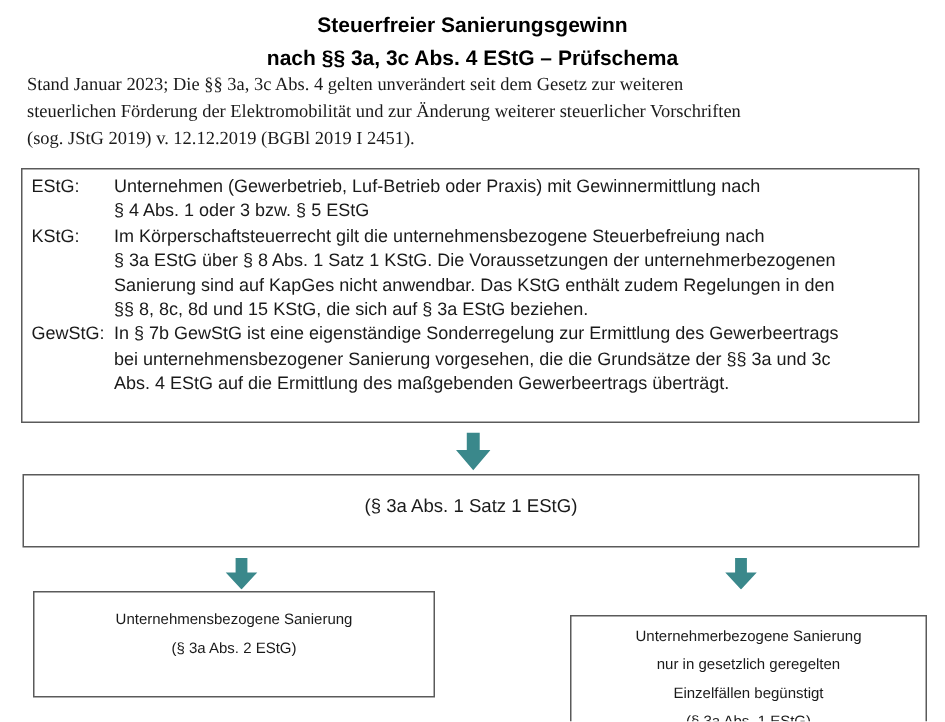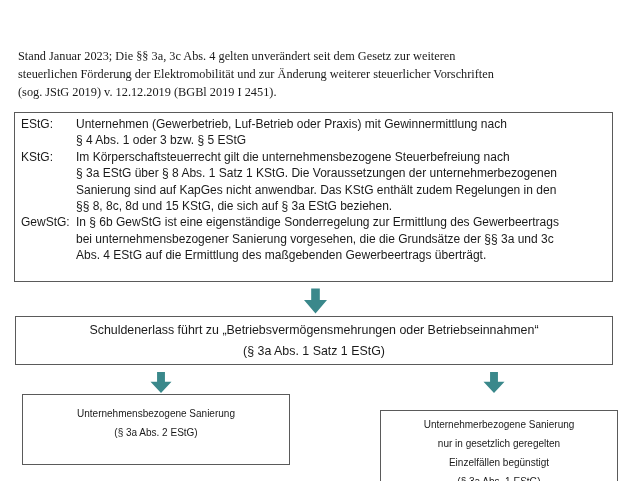--- a/index.html
+++ b/index.html
@@ -107,20 +107,24 @@
     width: 238px;
     height: 97px;
     padding-top: 4px;
   }
 </style>
 </head>
 <body>
 
 <div id="page">
 
+  <div class="title-block">
+    <div>Steuerfreier Sanierungsgewinn</div>
+    <div>nach §§ 3a, 3c Abs. 4 EStG – Prüfschema</div>
+  </div>
 
   <div class="intro">
     <div>Stand Januar 2023; Die §§ 3a, 3c Abs. 4 gelten unverändert seit dem Gesetz zur weiteren</div>
     <div>steuerlichen Förderung der Elektromobilität und zur Änderung weiterer steuerlicher Vorschriften</div>
     <div>(sog. JStG 2019) v. 12.12.2019 (BGBl 2019 I 2451).</div>
   </div>
 
   <div class="law-box">
     <div class="law-entry">
       <div class="law-label">EStG:</div>
@@ -134,33 +138,32 @@
       <div class="law-lines">
         <div>Im Körperschaftsteuerrecht gilt die unternehmensbezogene Steuerbefreiung nach</div>
         <div>§ 3a EStG über § 8 Abs. 1 Satz 1 KStG. Die Voraussetzungen der unternehmerbezogenen</div>
         <div>Sanierung sind auf KapGes nicht anwendbar. Das KStG enthält zudem Regelungen in den</div>
         <div>§§ 8, 8c, 8d und 15 KStG, die sich auf § 3a EStG beziehen.</div>
       </div>
     </div>
     <div class="law-entry">
       <div class="law-label">GewStG:</div>
       <div class="law-lines">
-        <div>In § 6b GewStG ist eine eigenständige Sonderregelung zur Ermittlung des Gewerbeertrags</div>
+        <div>In § 7b GewStG ist eine eigenständige Sonderregelung zur Ermittlung des Gewerbeertrags</div>
         <div>bei unternehmensbezogener Sanierung vorgesehen, die die Grundsätze der §§ 3a und 3c</div>
         <div>Abs. 4 EStG auf die Ermittlung des maßgebenden Gewerbeertrags überträgt.</div>
       </div>
     </div>
   </div>
 
   <svg id="arrow-main" class="flow-arrow" width="23" height="26" viewBox="0 0 24 26">
     <path d="M7.5 0 H16.5 V12 H24 L12 26 L0 12 H7.5 Z" fill="#3A888B"></path>
   </svg>
 
   <div class="middle-box">
-    <div class="line1">Schuldenerlass führt zu „Betriebsvermögensmehrungen oder Betriebseinnahmen“</div>
     <div class="line2">(§ 3a Abs. 1 Satz 1 EStG)</div>
   </div>
 
   <svg id="arrow-left" class="flow-arrow" width="22" height="21" viewBox="0 0 24 24">
     <path d="M7.5 0 H16.5 V11 H24 L12 24 L0 11 H7.5 Z" fill="#3A888B"></path>
   </svg>
 
   <svg id="arrow-right" class="flow-arrow" width="22" height="21" viewBox="0 0 24 24">
     <path d="M7.5 0 H16.5 V11 H24 L12 24 L0 11 H7.5 Z" fill="#3A888B"></path>
   </svg>

